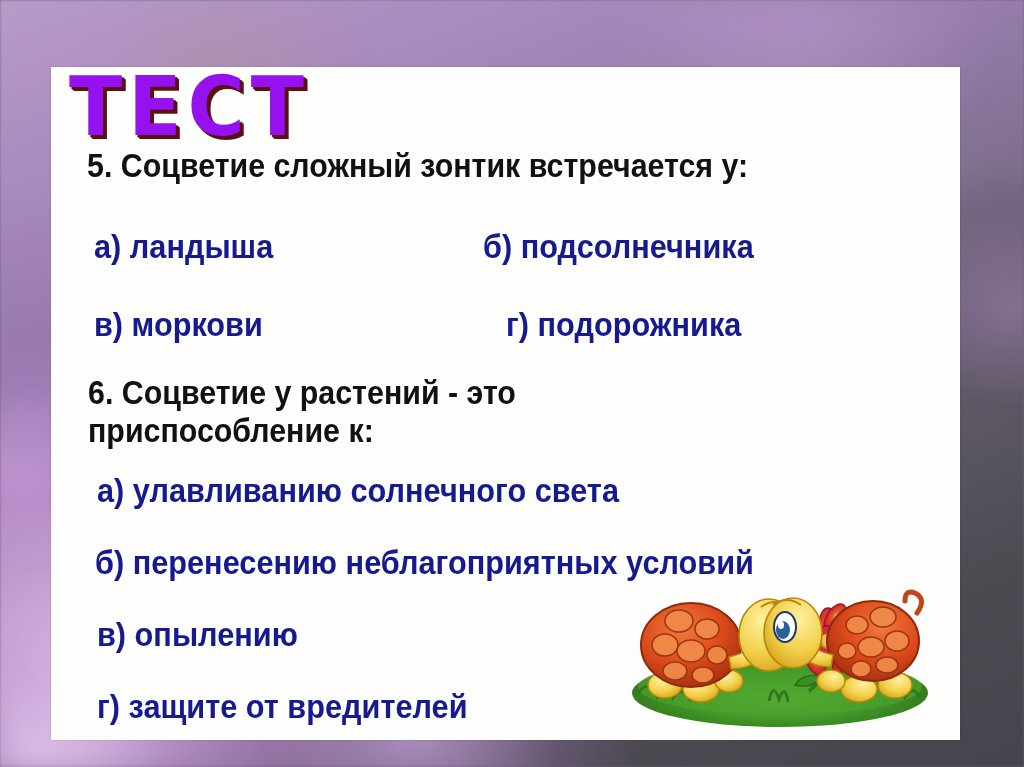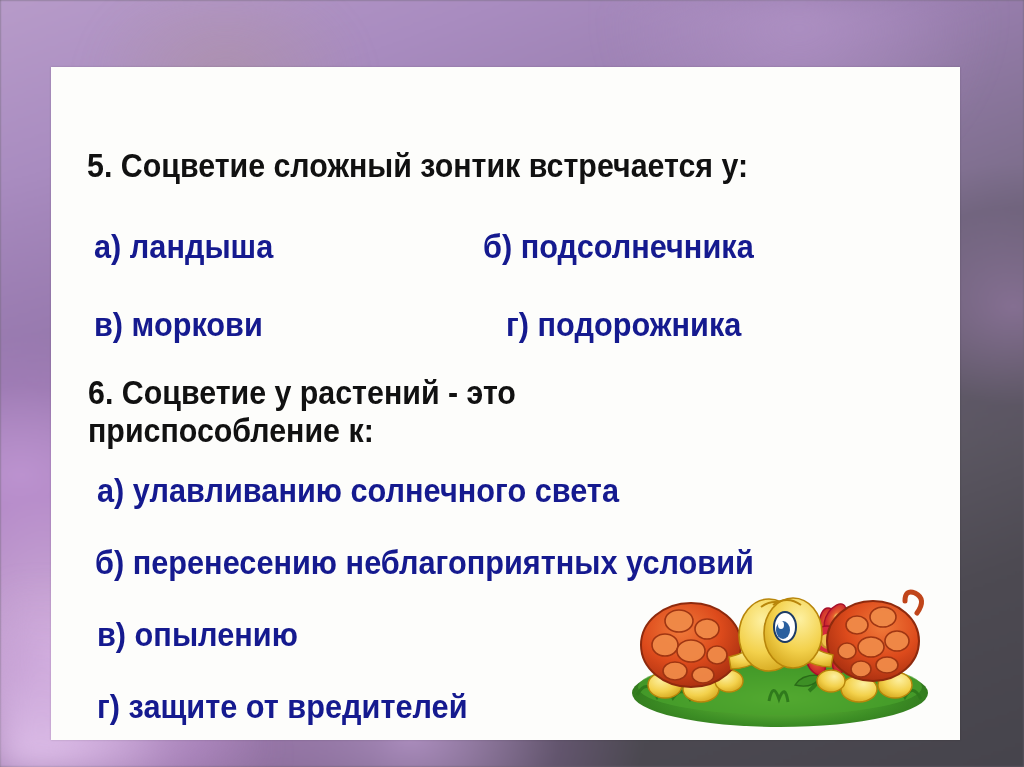--- a/index.html
+++ b/index.html
@@ -132,20 +132,23 @@
 </head>
 <body>
 
 <div class="slide">
 
   <div class="bg"></div>
   <div class="bg-soft"></div>
 
   <div class="card">
 
+    <div class="title-wrap">
+      <div class="wordart">ТЕСТ</div>
+    </div>
 
     <div class="q q5">5. Соцветие сложный зонтик встречается у:</div>
 
     <div class="opt o5a">а) ландыша</div>
     <div class="opt o5b">б) подсолнечника</div>
     <div class="opt o5c">в) моркови</div>
     <div class="opt o5d">г) подорожника</div>
 
     <div class="q q6">6. Соцветие у растений -  это приспособление к:</div>
 

